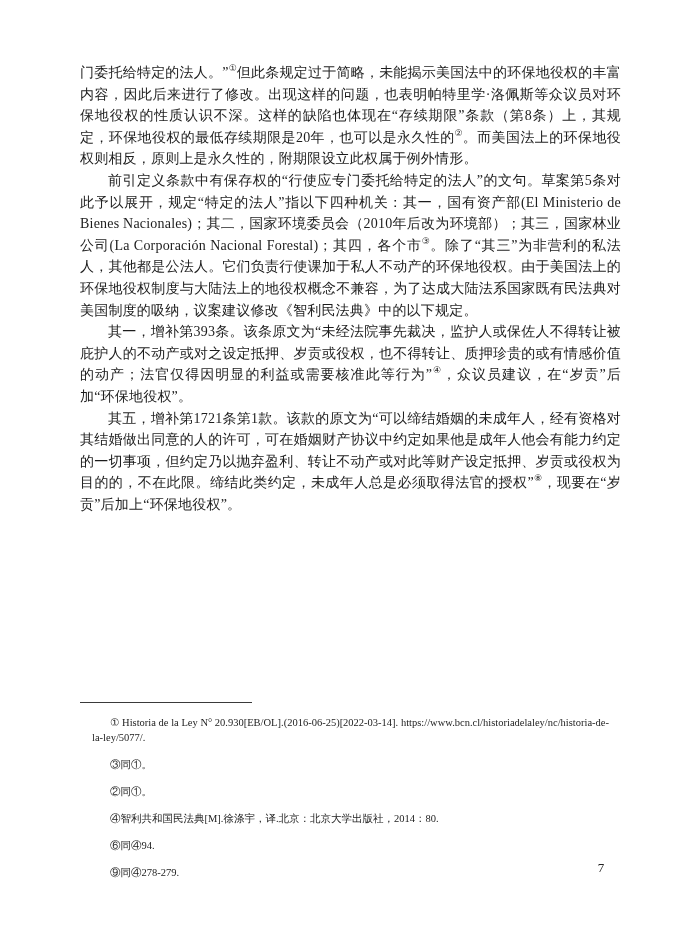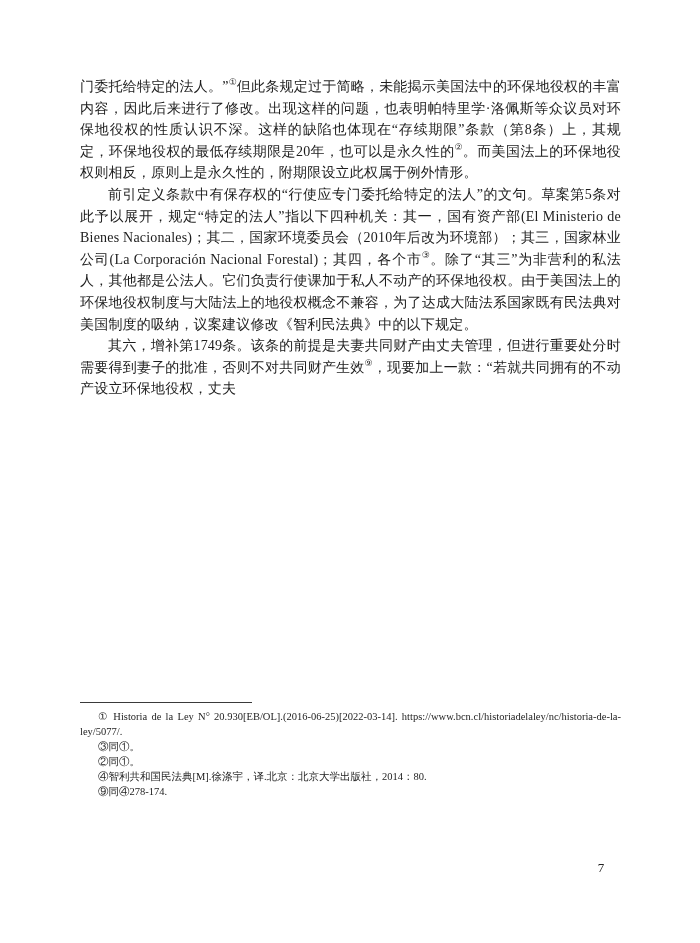--- a/index.html
+++ b/index.html
@@ -12,21 +12,21 @@
     width: 700px;
     height: 943px;
     background: #ffffff;
     overflow: hidden;
     font-family: "Liberation Serif", "DejaVu Serif", serif;
     color: #1c1c1c;
   }
   .content {
     position: absolute;
     left: 80px;
-    top: 76px;
+    top: 62px;
     width: 541px;
   }
   .para {
     margin: 0;
     font-size: 14px;
     line-height: 21.6px;
     text-align: justify;
     letter-spacing: 0.2px;
   }
   .para.indent {
@@ -45,21 +45,21 @@
     width: 541px;
   }
   .fn-rule {
     width: 172px;
     height: 0;
     border: none;
     border-top: 1px solid #3a3a3a;
     margin: 0 0 6px 0;
   }
   .footnote {
-    margin: 0;
+    margin: 12px;
     font-size: 10.5px;
     line-height: 15px;
     text-indent: 18px;
     text-align: justify;
     overflow-wrap: anywhere;
   }
   .page-number {
     position: absolute;
     left: 586px;
     top: 860px;
@@ -70,29 +70,31 @@
   }
 </style>
 </head>
 <body>
 
 <div class="page">
 
   <div class="content">
       <p class="para">门委托给特定的法人。”<sup class="fnref">①</sup>但此条规定过于简略，未能揭示美国法中的环保地役权的丰富内容，因此后来进行了修改。出现这样的问题，也表明帕特里学·洛佩斯等众议员对环保地役权的性质认识不深。这样的缺陷也体现在“存续期限”条款（第8条）上，其规定，环保地役权的最低存续期限是20年，也可以是永久性的<sup class="fnref">②</sup>。而美国法上的环保地役权则相反，原则上是永久性的，附期限设立此权属于例外情形。</p>
       <p class="para indent">前引定义条款中有保存权的“行使应专门委托给特定的法人”的文句。草案第5条对此予以展开，规定“特定的法人”指以下四种机关：其一，国有资产部(El Ministerio de Bienes Nacionales)；其二，国家环境委员会（2010年后改为环境部）；其三，国家林业公司(La Corporación Nacional Forestal)；其四，各个市<sup class="fnref">③</sup>。除了“其三”为非营利的私法人，其他都是公法人。它们负责行使课加于私人不动产的环保地役权。由于美国法上的环保地役权制度与大陆法上的地役权概念不兼容，为了达成大陆法系国家既有民法典对美国制度的吸纳，议案建议修改《智利民法典》中的以下规定。</p>
-      <p class="para indent">其六，增补第1749条。该条的前提是夫妻共同财产由丈夫管理，但进行重要处分时需要得到妻子的批准，否则不对共同财产生效<sup class="fnref">⑨</sup>，现要加上一款：“若就共同拥有的不动产设立环保地役权，丈夫</p>
+      <p class="para indent">其一，增补第393条。该条原文为“未经法院事先裁决，监护人或保佐人不得转让被庇护人的不动产或对之设定抵押、岁贡或役权，也不得转让、质押珍贵的或有情感价值的动产；法官仅得因明显的利益或需要核准此等行为”<sup class="fnref">④</sup>，众议员建议，在“岁贡”后加“环保地役权”。</p>
+      <p class="para indent">其五，增补第1721条第1款。该款的原文为“可以缔结婚姻的未成年人，经有资格对其结婚做出同意的人的许可，可在婚姻财产协议中约定如果他是成年人他会有能力约定的一切事项，但约定乃以抛弃盈利、转让不动产或对此等财产设定抵押、岁贡或役权为目的的，不在此限。缔结此类约定，未成年人总是必须取得法官的授权”<sup class="fnref">⑧</sup>，现要在“岁贡”后加上“环保地役权”。</p>
     </div>
 
   <div class="footnote-area">
     <div class="fn-rule"></div>
     <div>
         <p class="footnote">① Historia de la Ley N° 20.930[EB/OL].(2016-06-25)[2022-03-14]. https://www.bcn.cl/historiadelaley/nc/historia-de-la-ley/5077/.</p>
         <p class="footnote">③同①。</p>
         <p class="footnote">②同①。</p>
         <p class="footnote">④智利共和国民法典[M].徐涤宇，译.北京：北京大学出版社，2014：80.</p>
-        <p class="footnote">⑨同④278-174.</p>
+        <p class="footnote">⑥同④94.</p>
+        <p class="footnote">⑨同④278-279.</p>
       </div>
   </div>
 
   <div class="page-number">7</div>
 
 </div>
 
 </body></html>

